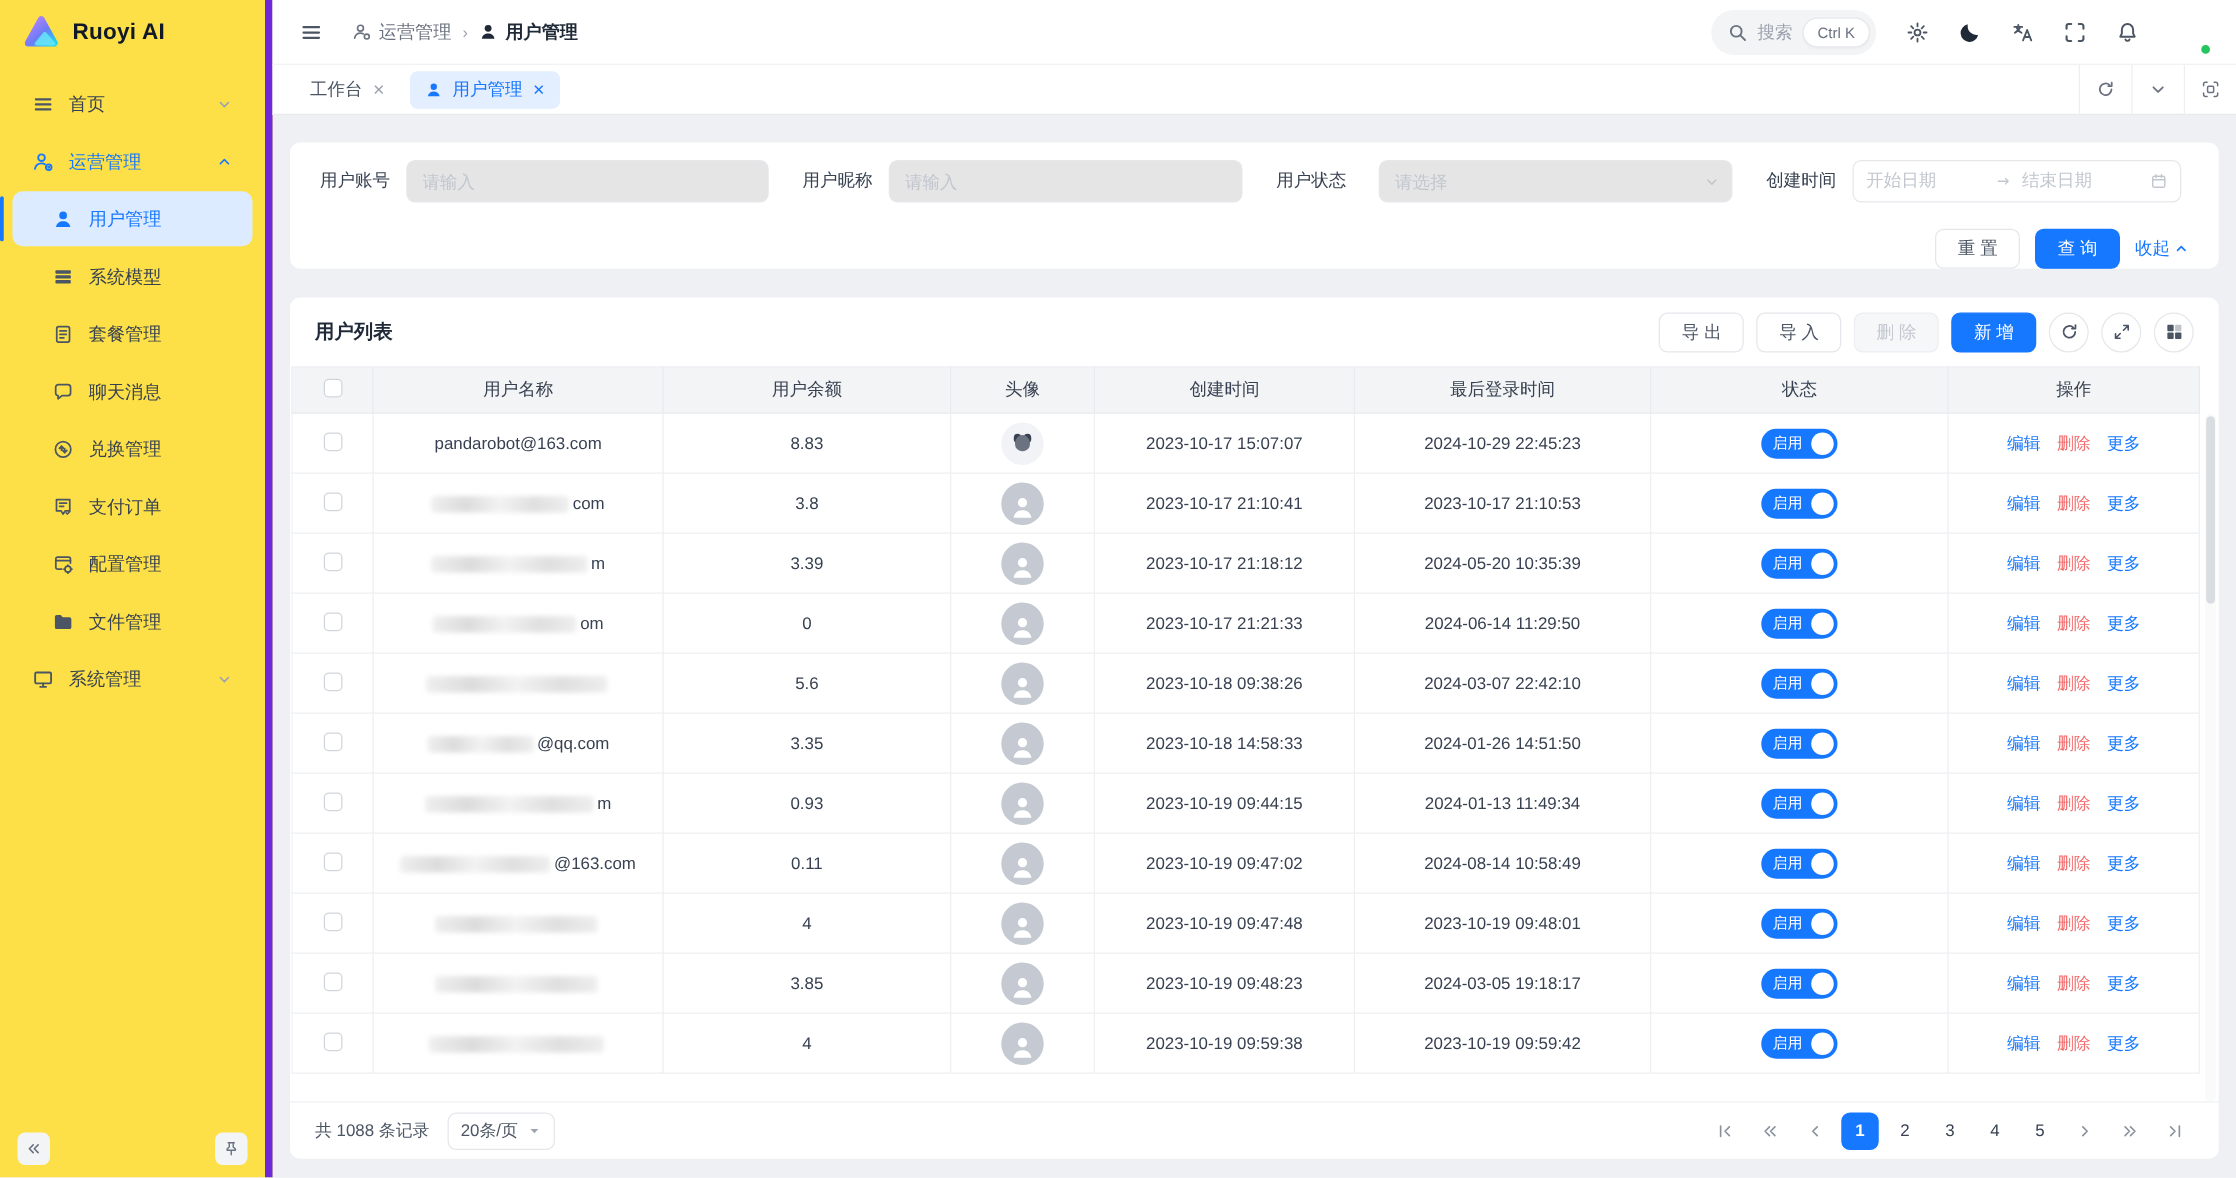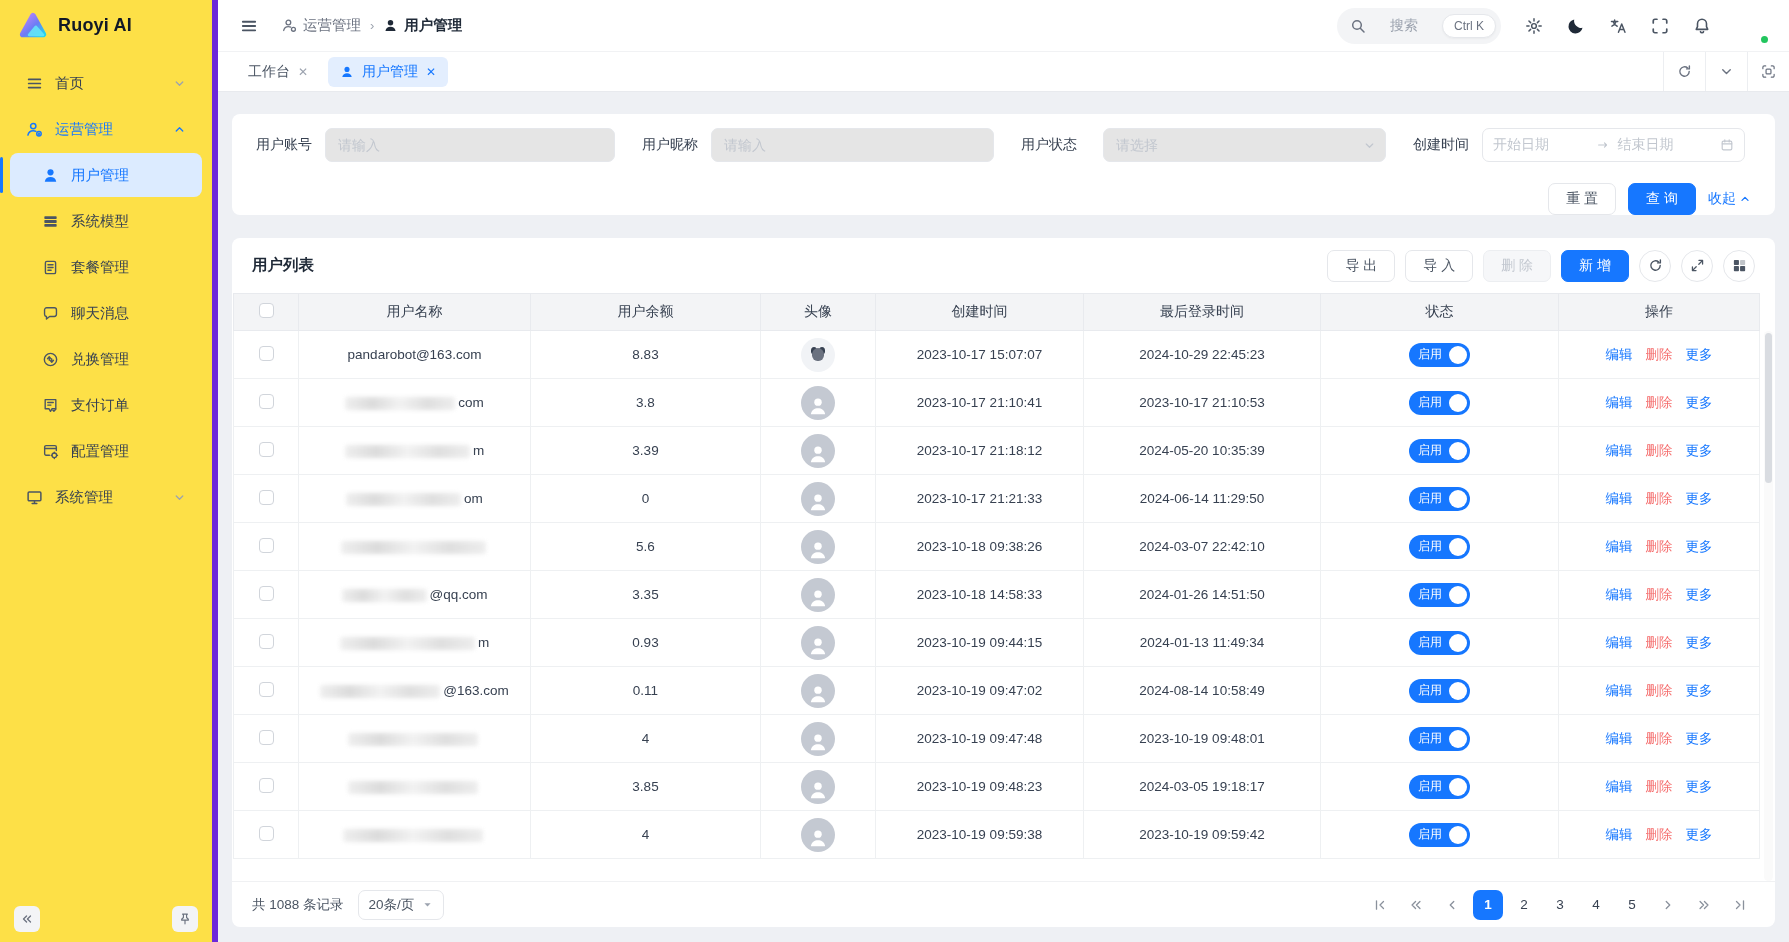--- a/index.html
+++ b/index.html
@@ -34,21 +34,21 @@
   .hicon { width:34px; height:34px; border-radius:8px; display:flex; align-items:center; justify-content:center; color:#4b5563; cursor:pointer; flex-shrink:0; }
   .hicon svg { width:18px; height:18px; }
   .breadcrumb { display:flex; align-items:center; gap:9px; font-size:14.5px; }
   .crumb { display:flex; align-items:center; gap:6px; color:#6b7280; cursor:pointer; }
   .crumb .c-icon { width:15px; height:15px; color:#6b7280; }
   .crumb .c-icon svg { width:100%; height:100%; }
   .crumb.current { color:#1f2937; font-weight:bold; }
   .crumb.current .c-icon { color:#1f2937; }
   .crumb-sep { color:#9ca3af; font-size:13px; }
   .header-right { margin-left:auto; display:flex; align-items:center; gap:8px; }
-  .search-pill { height:36px; background:#f3f4f6; border-radius:18px; display:flex; align-items:center; gap:24px; padding:0 5px 0 13px; cursor:pointer; margin-right:8px; }
+  .search-pill { height:36px; background:#f3f4f6; border-radius:18px; display:flex; align-items:center; gap:8px; padding:0 5px 0 13px; cursor:pointer; margin-right:8px; }
   .search-pill .sp-icon { width:16px; height:16px; color:#6b7280; }
   .search-pill .sp-icon svg { width:100%; height:100%; }
   .search-pill .sp-text { font-size:14px; color:#9ca3af; }
   .kbd { background:#fff; border:1px solid #e5e7eb; border-radius:13px; font-size:12px; color:#6b7280; padding:4px 11px; box-shadow:0 1px 2px rgba(0,0,0,.04); }
   .avatar-wrap { position:relative; width:36px; height:36px; margin-left:6px; cursor:pointer; }
   .avatar { width:36px; height:36px; border-radius:50%; background:radial-gradient(circle at 38% 28%, #f9fafb 0 14%, #e879f9 32%, #7c6cf1 58%, #0ea5e9 88%); }
   .status-dot { position:absolute; right:-1px; bottom:-1px; width:11px; height:11px; border-radius:50%; background:#22c55e; border:2px solid #fff; }
 
   
   .tabbar { height:41px; background:#fff; border-top:1px solid #f1f2f4; border-bottom:1px solid #e8eaee; display:flex; align-items:center; padding-left:18px; }
@@ -247,20 +247,28 @@
             <span class="mi-icon">
               <svg viewBox="0 0 16 16" fill="none" stroke="currentColor" stroke-width="1.3" stroke-linecap="round" stroke-linejoin="round">
                 <path d="M13.5 7V3.8a1.3 1.3 0 0 0-1.3-1.3H3.8a1.3 1.3 0 0 0-1.3 1.3v6.4a1.3 1.3 0 0 0 1.3 1.3H7"></path>
                 <path d="M2.5 5.2h11"></path>
                 <circle cx="11.6" cy="11.6" r="2.2"></circle>
                 <path d="M11.6 8.6v.8M11.6 13.8v.8M8.6 11.6h.8M13.8 11.6h.8"></path>
               </svg>
             </span>
             <span class="mi-label">配置管理</span>
           </div>
+          <div class="menu-item sub">
+            <span class="mi-icon">
+              <svg viewBox="0 0 16 16" fill="currentColor">
+                <path d="M1.8 4.2a1.4 1.4 0 0 1 1.4-1.4h3l1.5 1.8h5.1a1.4 1.4 0 0 1 1.4 1.4v6a1.4 1.4 0 0 1-1.4 1.4H3.2a1.4 1.4 0 0 1-1.4-1.4z"></path>
+              </svg>
+            </span>
+            <span class="mi-label">文件管理</span>
+          </div>
         </div>
 
       <div class="menu-item">
         <span class="mi-icon">
             <svg viewBox="0 0 16 16" fill="none" stroke="currentColor" stroke-width="1.4" stroke-linecap="round" stroke-linejoin="round">
               <rect x="2" y="2.8" width="12" height="8.2" rx="1"></rect>
               <path d="M5.8 13.6h4.4M8 11v2.6"></path>
             </svg>
           </span>
         <span>系统管理</span>

